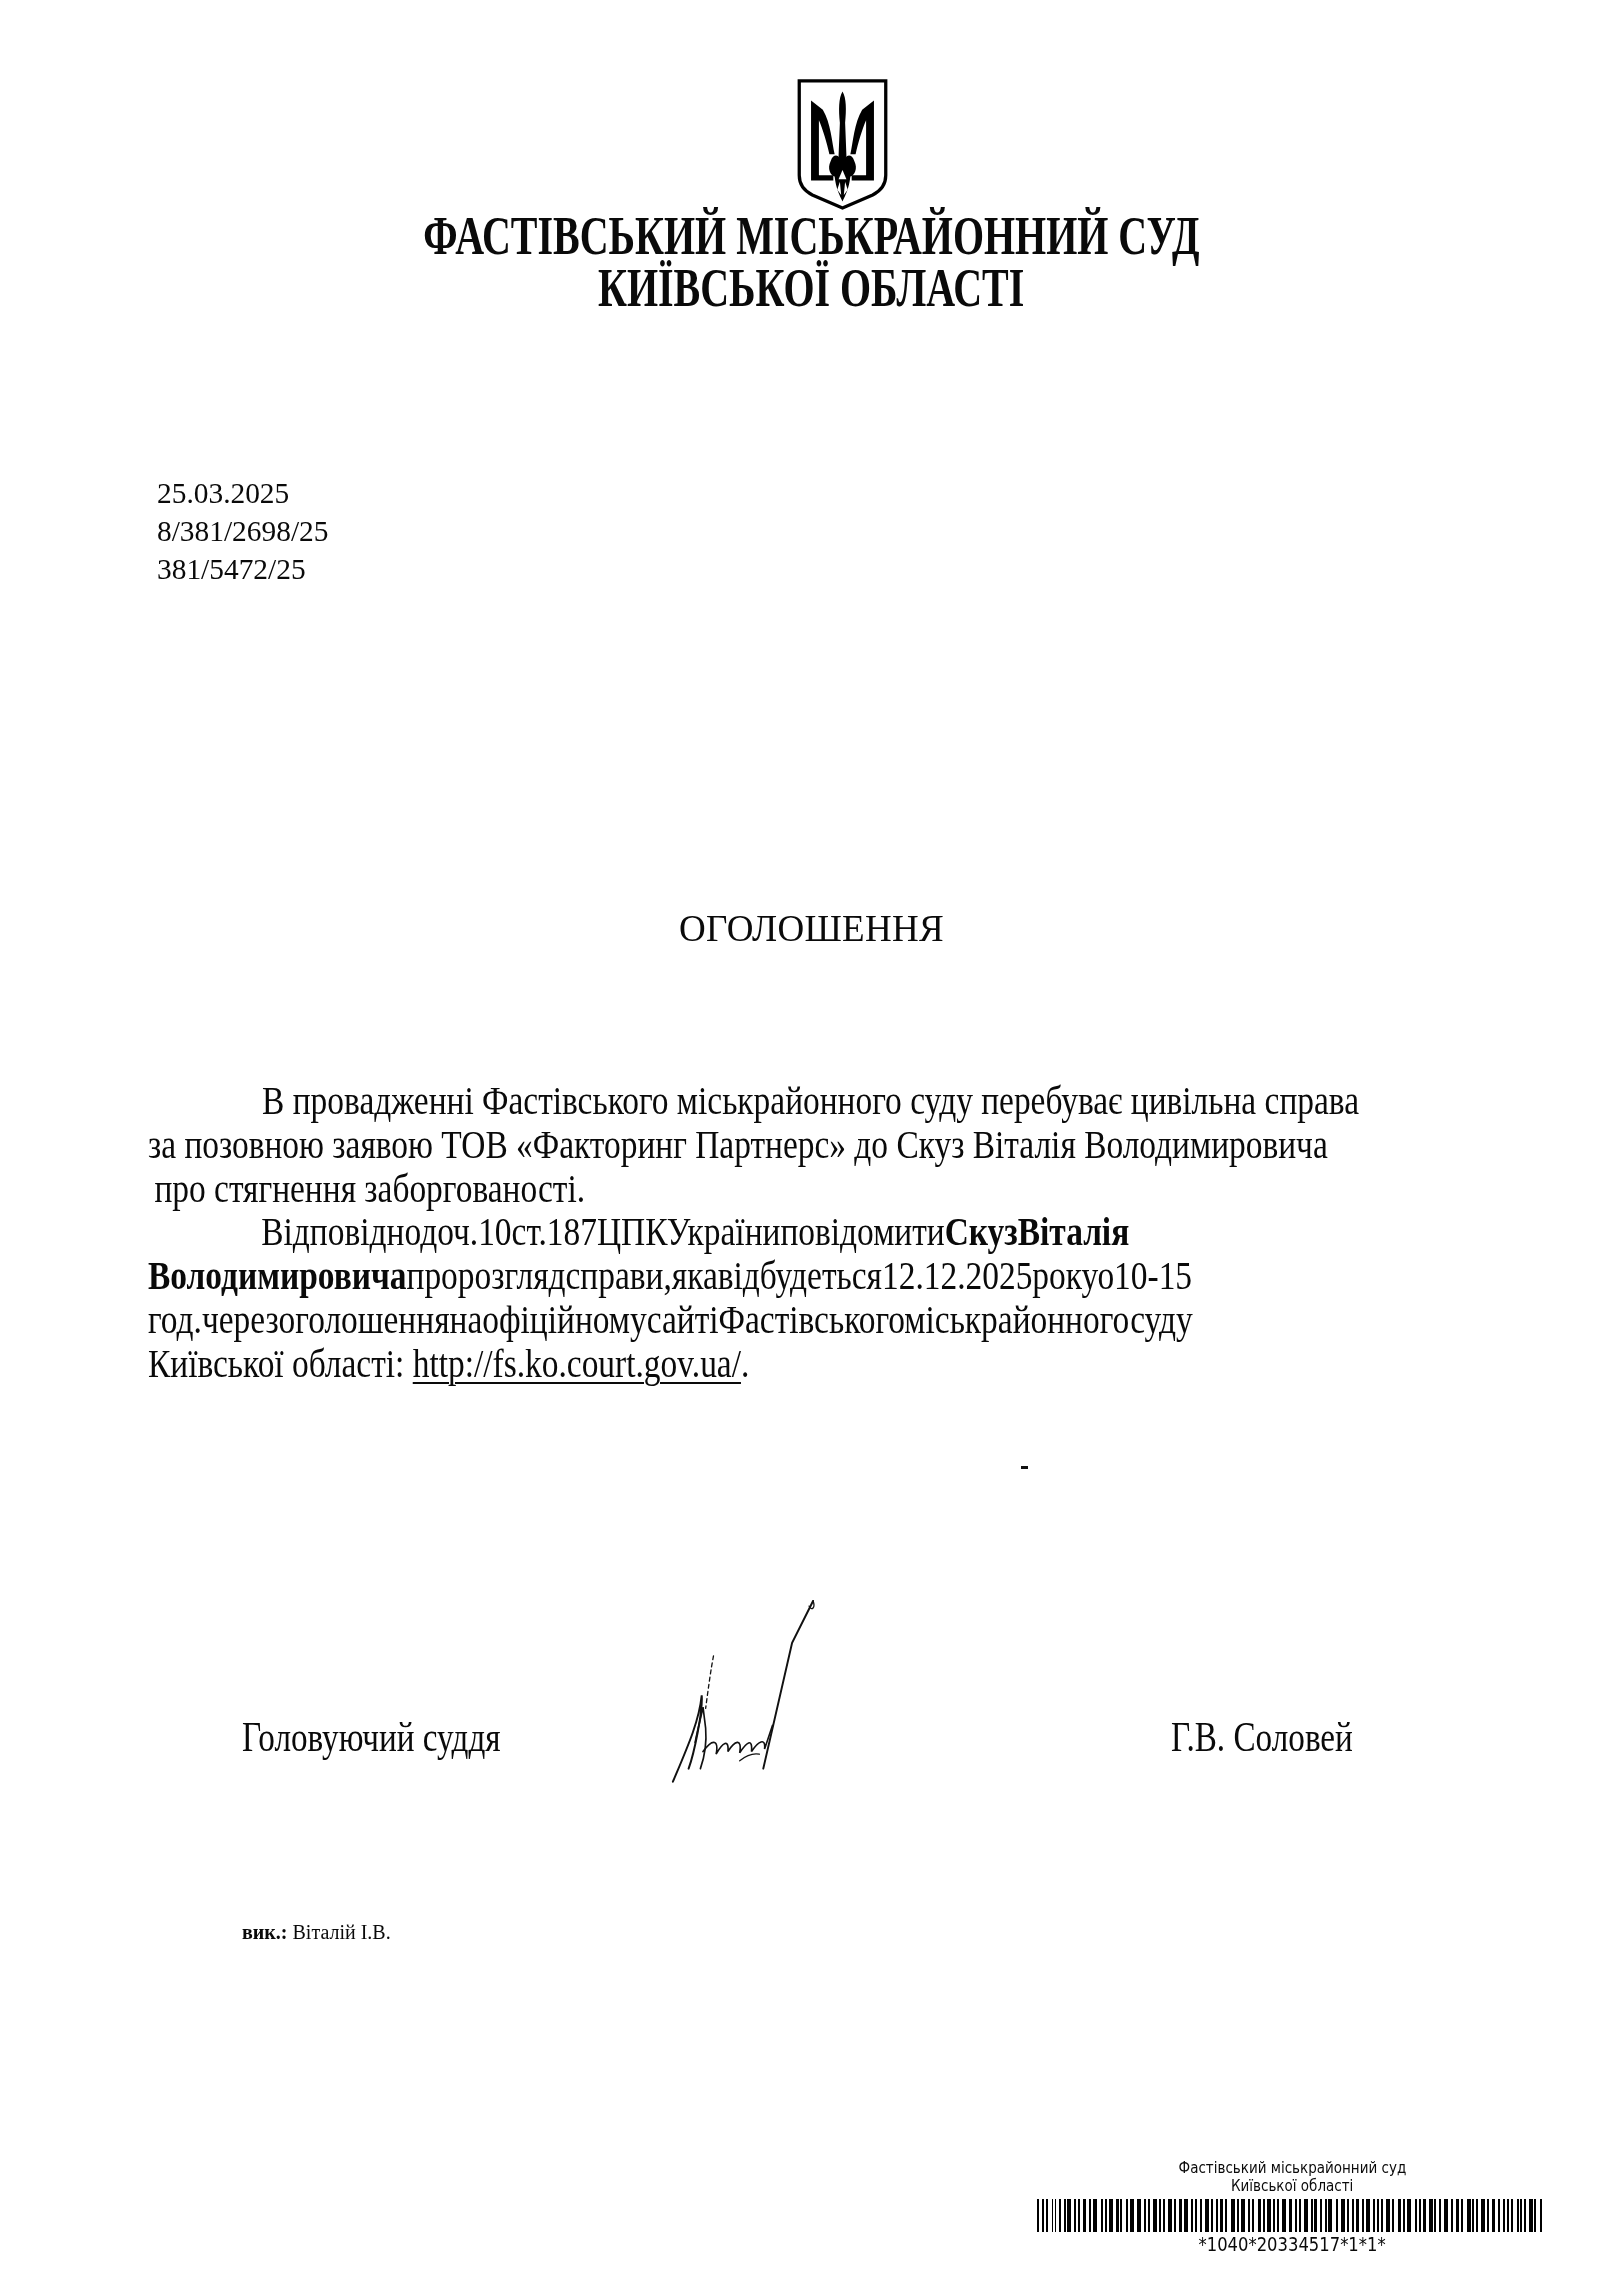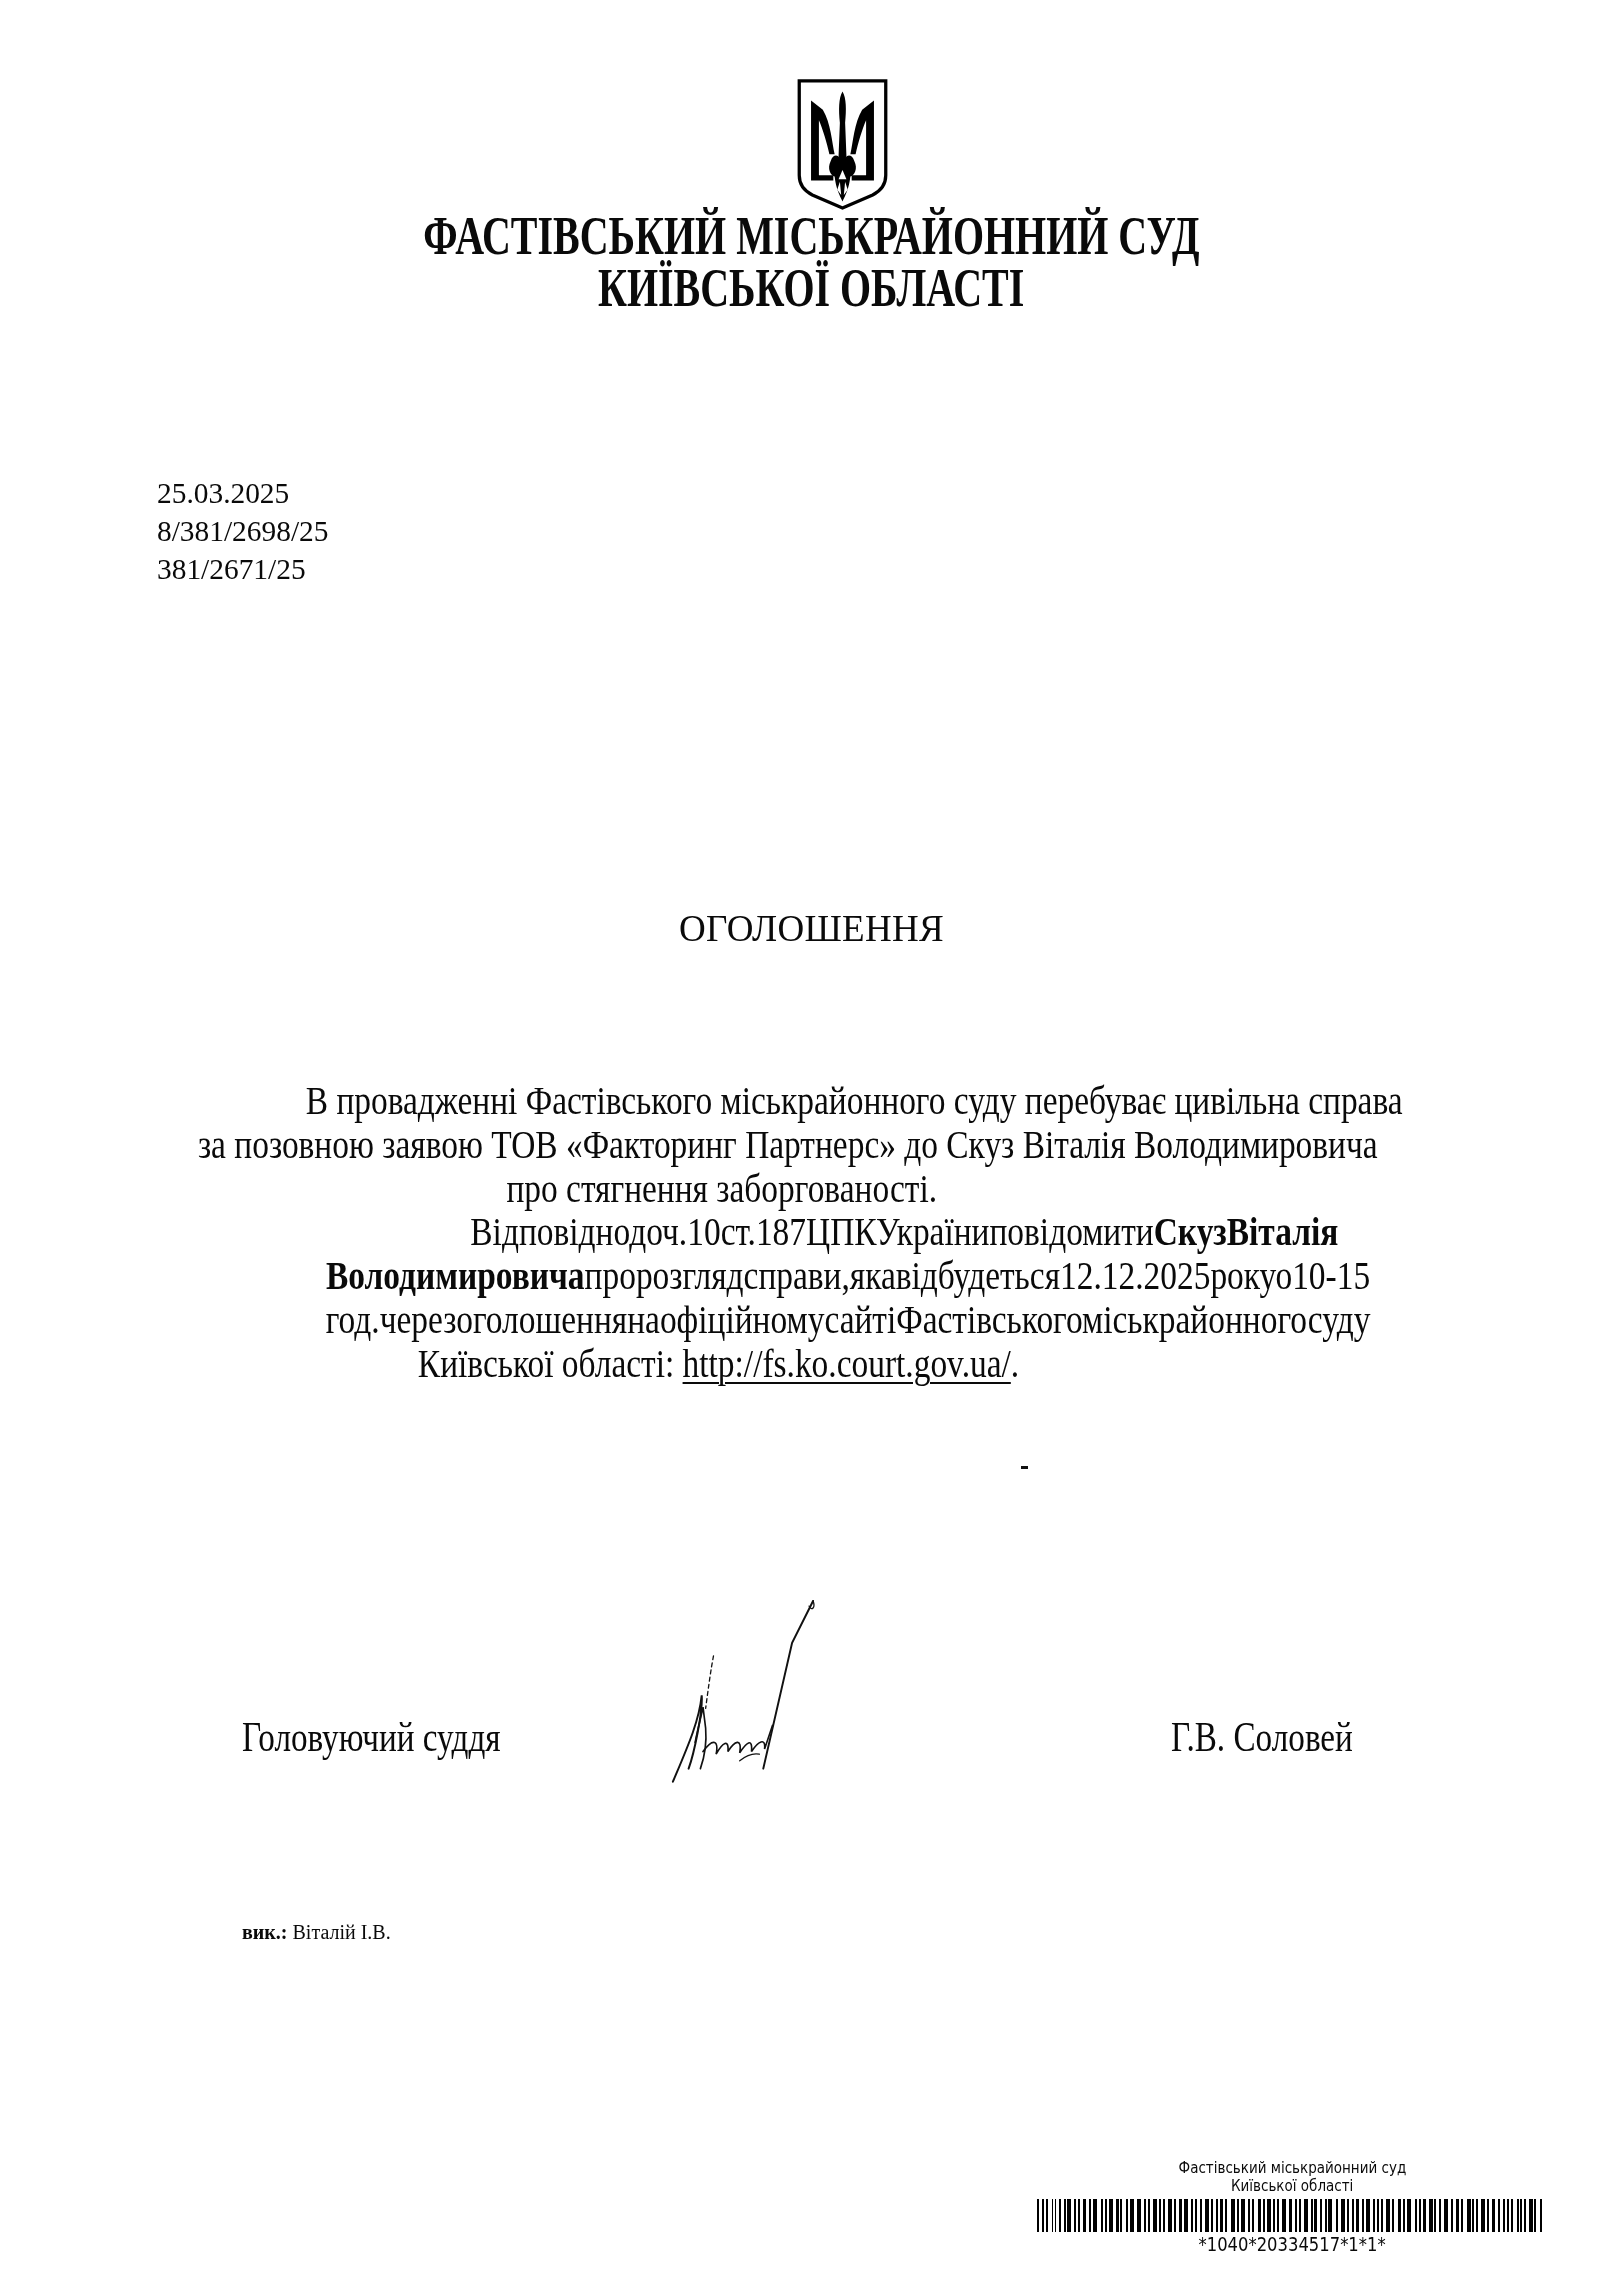--- a/index.html
+++ b/index.html
@@ -11,21 +11,21 @@
   .court-title span { display:inline-block; transform:scaleX(0.74); transform-origin:center; }
   .t1 { top:207px; font-size:54px; line-height:59px; }
   .t2 { top:259px; font-size:54px; line-height:59px; }
   .contacts { left:0; width:1623px; top:342px; text-align:center; font-size:26px; line-height:27px; font-weight:bold; letter-spacing:-0.1px; }
   .contacts div { white-space:nowrap; }
   .reg { left:157px; top:474px; font-size:29.4px; line-height:38px; }
   .recipient { left:658px; top:597px; font-size:42px; line-height:44px; white-space:nowrap; }
   .recipient div span { display:inline-block; transform:scaleX(0.82); transform-origin:left; }
   .recipient .r2 { padding-left:11px; }
   .heading { left:0; width:1623px; top:908px; text-align:center; font-size:37px; line-height:42px; letter-spacing:0.3px; }
-  .body { left:148px; width:1400px; top:1078px; font-size:41px; line-height:44px;text-align:center; }
+  .body { left:148px; width:1400px; top:1078px; font-size:41px; line-height:44px; }
   .p1 .line, .p2 .line { display:block; white-space:nowrap; transform:scaleX(0.815); transform-origin:left; }
   .just { display:flex; justify-content:space-between; }
   .line.ind { padding-left:140px; }
   .line.ind-s { padding-left:139px; }
   .url { text-decoration:underline; text-decoration-thickness:2px; text-underline-offset:4.6px; }
   b.bold { font-weight:bold; }
   .sig-label { left:242px; top:1714px; font-size:42px; line-height:46px; white-space:nowrap; }
   .sig-label span, .sig-name span { display:inline-block; transform:scaleX(0.79); transform-origin:left; }
   .sig-name { left:1171px; top:1714px; font-size:42px; line-height:46px; white-space:nowrap; }
   .signature { left:648px; top:1597px; width:262px; height:190px; }
@@ -67,21 +67,21 @@
 
 <div class="abs court-title t1"><span>ФАСТІВСЬКИЙ  МІСЬКРАЙОННИЙ СУД</span></div>
 <div class="abs court-title t2"><span>КИЇВСЬКОЇ ОБЛАСТІ</span></div>
 
 <div class="abs contacts">
 </div>
 
 <div class="abs reg">
   <div>25.03.2025</div>
   <div>8/381/2698/25</div>
-  <div>381/2671/25</div>
+  <div>381/5472/25</div>
 </div>
 
 <div class="abs recipient">
 </div>
 
 <div class="abs heading">ОГОЛОШЕННЯ</div>
 
 <div class="abs body">
   <div class="p1">
     <div class="line ind" style="width:1453px;">В провадженні Фастівського міськрайонного суду перебуває цивільна справа</div>

